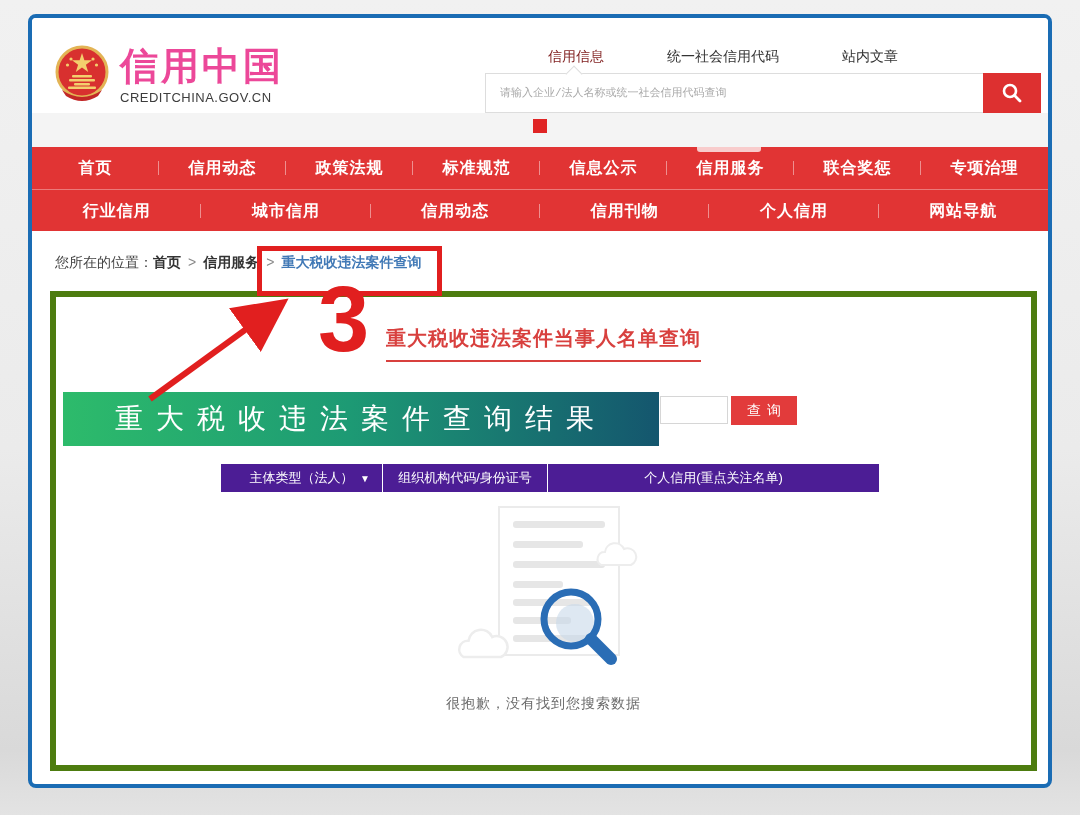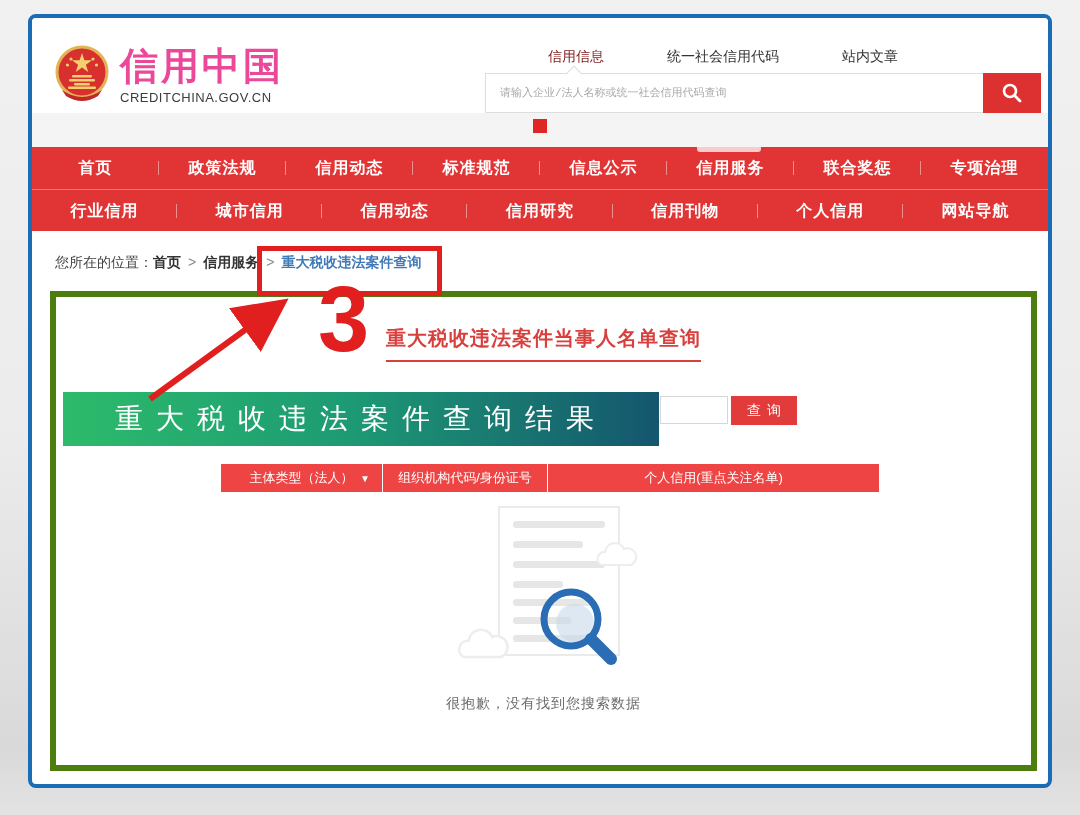--- a/index.html
+++ b/index.html
@@ -53,21 +53,21 @@
   .page-title-row { position:absolute; left:0; top:28px; width:100%; text-align:center; }
   .page-title { display:inline-block; font-size:20px; font-weight:bold; color:#d8403e;
     border-bottom:2px solid #d8403e; padding-bottom:8px; letter-spacing:1px; cursor:pointer; }
   .result-banner { position:absolute; left:7px; top:95px; width:596px; height:54px;
     background:linear-gradient(90deg,#2dbb6b 0%,#1d9a74 48%,#14566e 100%);
     color:#fff; font-size:28px; letter-spacing:13px; text-align:center; line-height:54px; white-space:nowrap; overflow:hidden; }
   .mini-input { position:absolute; left:604px; top:99px; width:68px; height:28px; background:#fff;
     border:1px solid #d6d6d6; font-size:13px; padding:0 6px; font-family:inherit; outline:none; }
   .query-btn { position:absolute; left:675px; top:99px; width:66px; height:29px; background:#e23b3b; border:none;
     color:#fff; font-size:14px; letter-spacing:6px; text-indent:6px; cursor:pointer; font-family:inherit; }
-  .table-head { position:absolute; left:165px; top:167px; width:658px; height:28px; background:#ef4444; display:flex; }
+  .table-head { position:absolute; left:165px; top:167px; width:658px; height:28px; background:#4c1d95; display:flex; }
   .th-cell { position:relative; color:#fff; font-size:13px; display:flex; align-items:center; justify-content:center; cursor:pointer; }
   .th-cell:not(:last-child) { border-right:1px solid #ffffff; }
   .th-cell.c1 { width:162px; } .th-cell.c2 { width:165px; } .th-cell.c3 { flex:1; }
   .th-arrow { position:absolute; right:12px; font-size:10px; color:#fff; }
   .empty-illustration { position:absolute; left:373px; top:200px; width:240px; height:175px; }
   .empty-message { position:absolute; left:0; top:398px; width:100%; text-align:center; font-size:14px; color:#6b6b6b; letter-spacing:1px; }
   
   .anno-box { position:absolute; left:225px; top:228px; width:185px; height:50px; border:5px solid #e11f1f; z-index:50; }
   .anno-step { position:absolute; left:286px; top:258px; font-size:92px; line-height:0.95; font-weight:bold; color:#e11f1f; z-index:51; }
   .anno-arrow { position:absolute; left:100px; top:265px; width:170px; height:130px; z-index:52; }
@@ -118,33 +118,32 @@
       </svg>
     </button>
 
     <div class="red-marker"></div>
   </div>
 
   <div class="nav">
     <div class="nav-indicator"></div>
     <div class="nav-row">
       <div class="nav-item">首页</div>
+      <div class="nav-item">信用动态</div>
       <div class="nav-item">政策法规</div>
-      <div class="nav-item">信用动态</div>
       <div class="nav-item">标准规范</div>
       <div class="nav-item">信息公示</div>
       <div class="nav-item">信用服务</div>
       <div class="nav-item">联合奖惩</div>
       <div class="nav-item">专项治理</div>
     </div>
     <div class="nav-row second">
       <div class="nav-item">行业信用</div>
       <div class="nav-item">城市信用</div>
       <div class="nav-item">信用动态</div>
-      <div class="nav-item">信用研究</div>
       <div class="nav-item">信用刊物</div>
       <div class="nav-item">个人信用</div>
       <div class="nav-item">网站导航</div>
     </div>
   </div>
 
   <div class="breadcrumb">
     <span>您所在的位置：</span><span class="bc-bold">首页</span><span class="bc-sep">&gt;</span><span class="bc-bold">信用服务</span><span class="bc-sep">&gt;</span><span class="bc-current">重大税收违法案件查询</span>
   </div>
 

